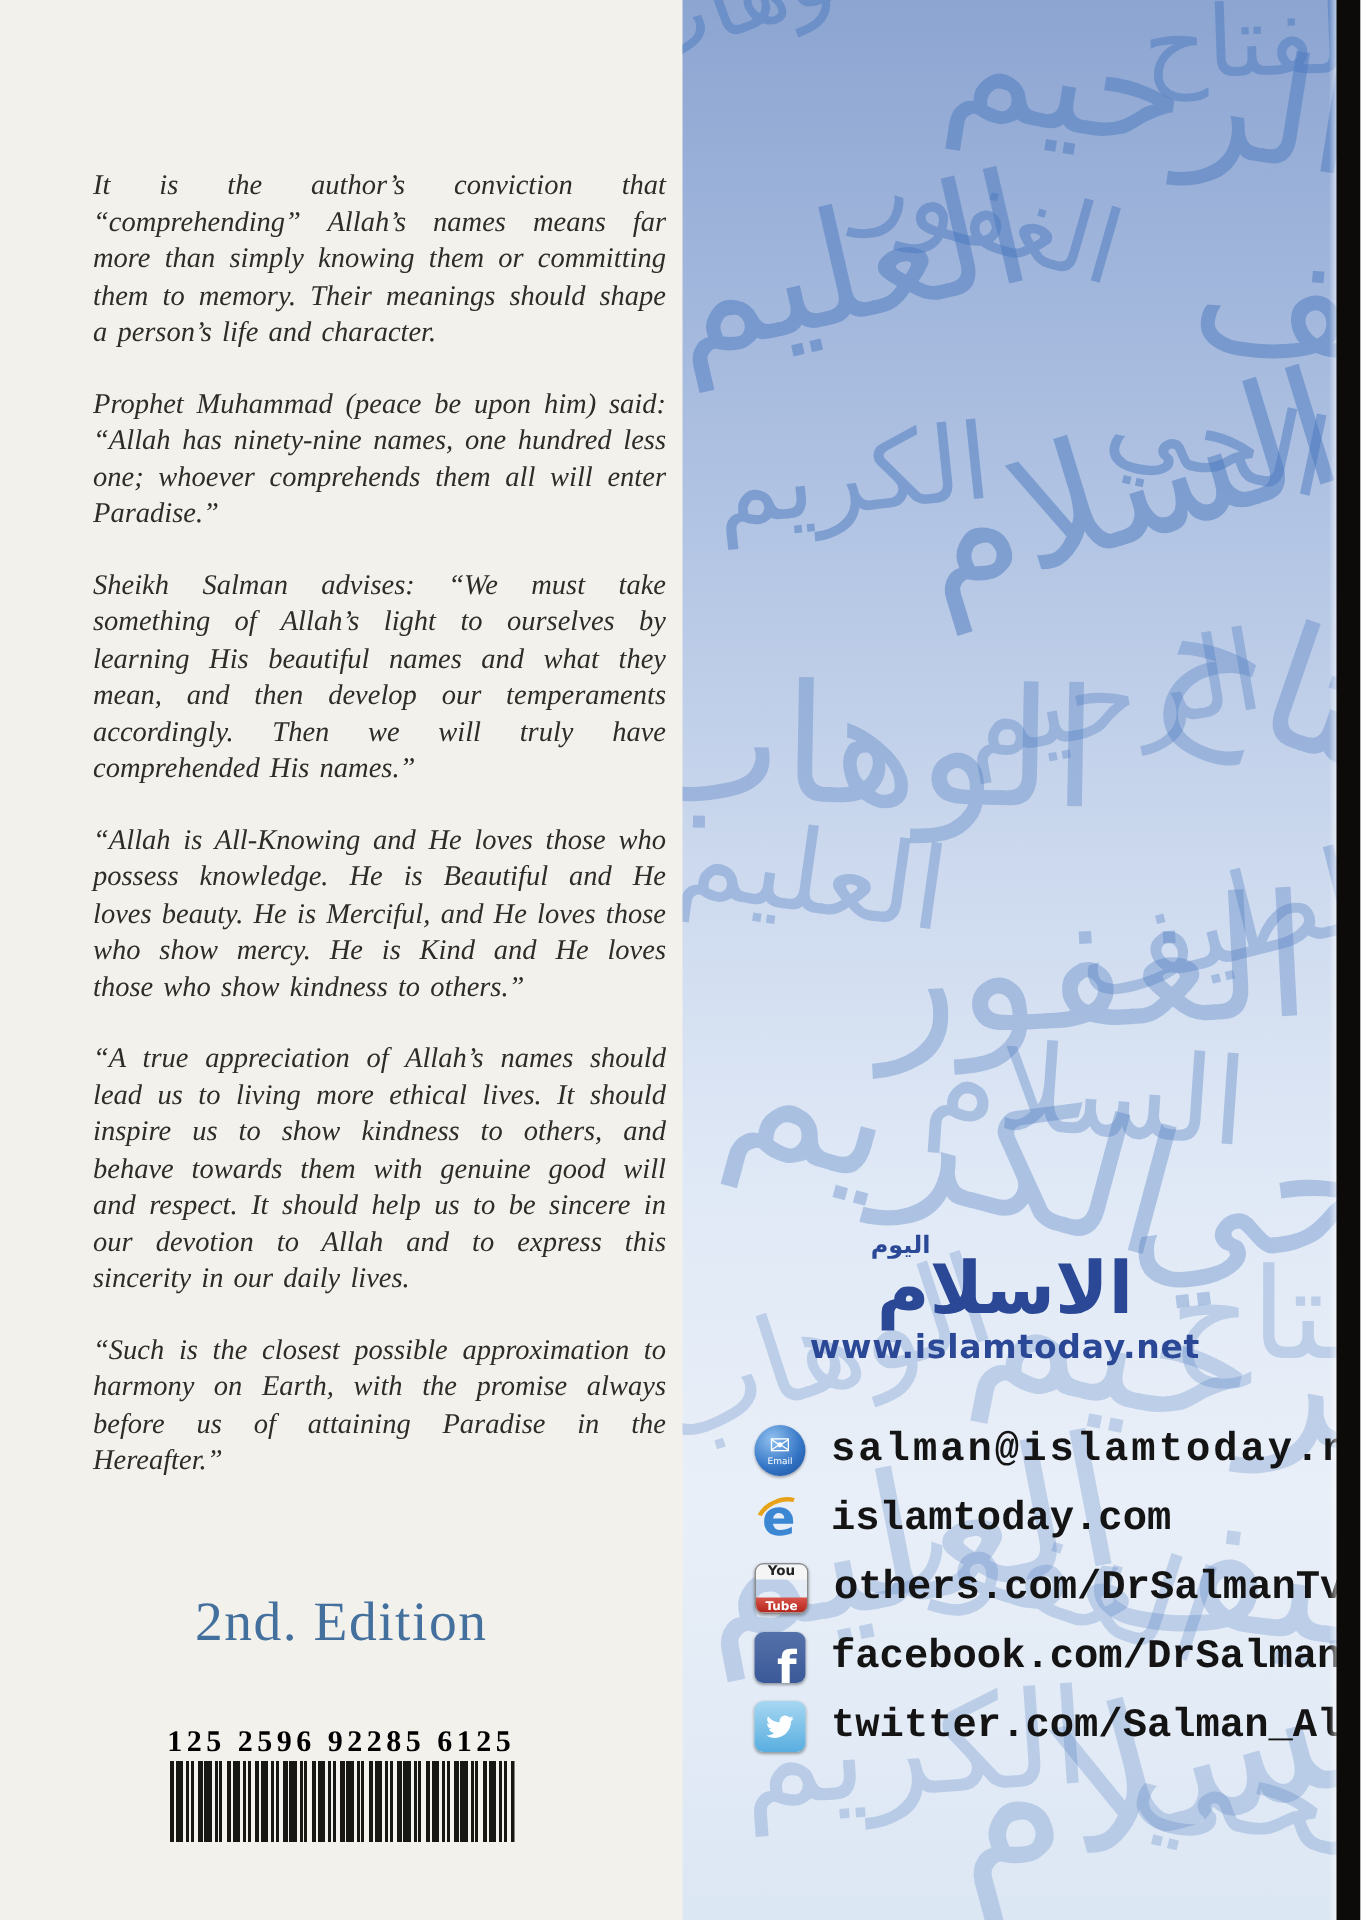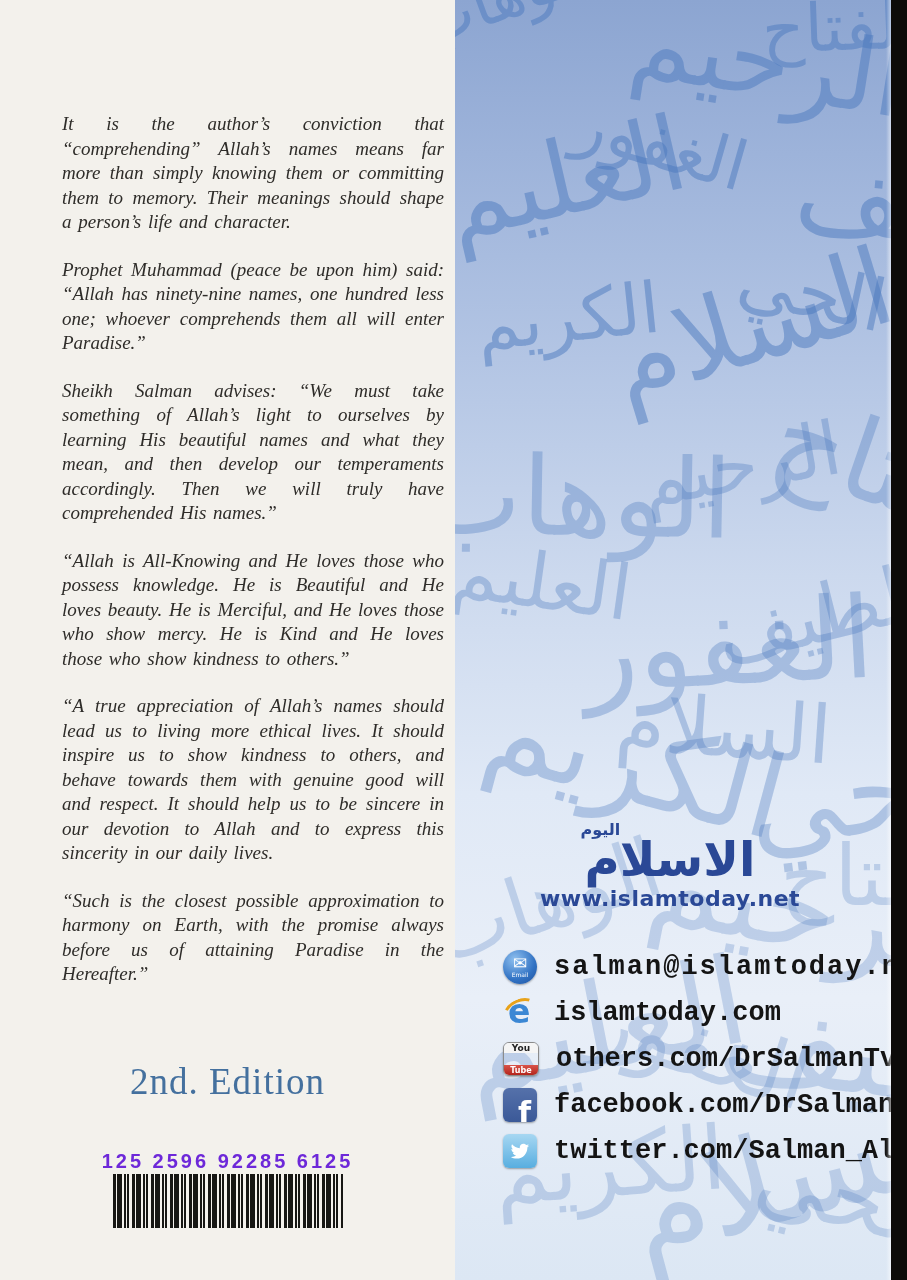--- a/index.html
+++ b/index.html
@@ -21,23 +21,23 @@
     word-spacing:2px;
   }
   .edition{
     position:absolute;left:0;top:1060px;width:455px;
     text-align:center;
     font-size:37px;letter-spacing:1px;
     color:#44709e;
   }
   .barcode-block{position:absolute;left:0;top:1150px;width:455px;text-align:center;}
   .barcode-digits{
-    font-family:Liberation Sans, sans-serif;
+    font-family:Liberation Serif, serif;
     font-weight:bold;font-size:20px;letter-spacing:3px;
-    color:#6d28d9;margin-bottom:1px;
+    color:#000000;margin-bottom:1px;
   }
   .barcode-bars{
     width:230px;height:54px;margin:0 auto;
     background:
       repeating-linear-gradient(90deg,
         #171714 0 3px, #f4f2ed 3px 4px,
         #171714 4px 9px, #f4f2ed 9px 11px,
         #171714 11px 13px, #f4f2ed 13px 14px,
         #171714 14px 16px, #f4f2ed 16px 19px);
   }

